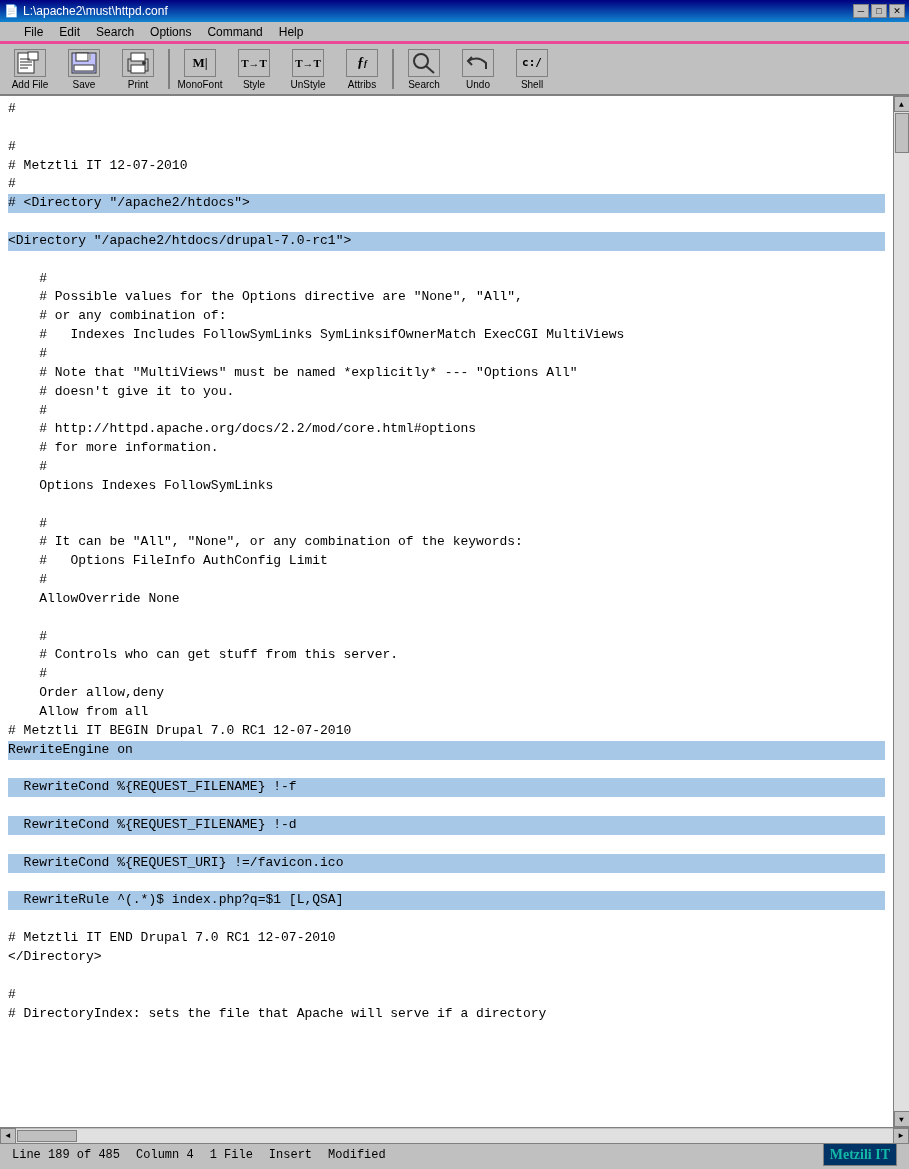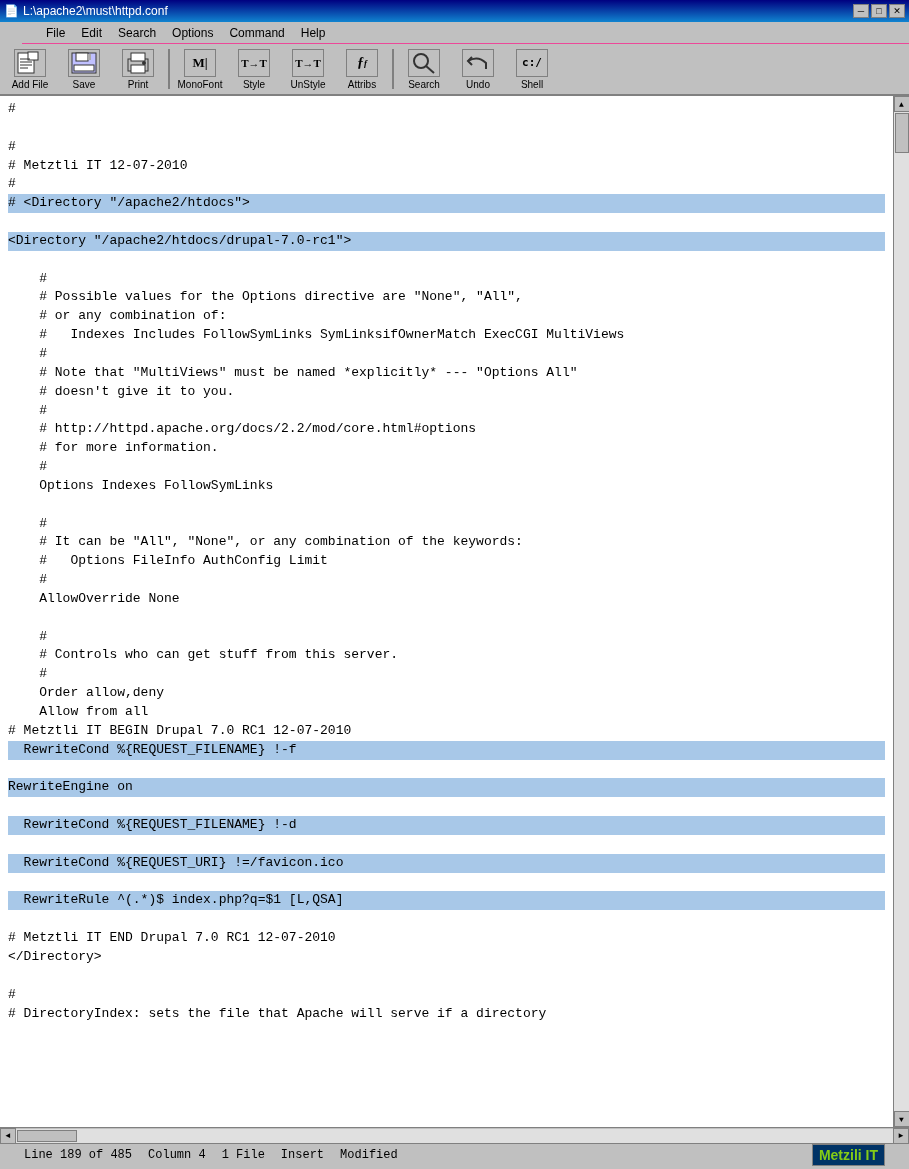--- a/index.html
+++ b/index.html
@@ -41,28 +41,27 @@
       display: flex;
       align-items: center;
       justify-content: center;
       color: black;
       cursor: pointer;
     }
 
     
     #menu-bar {
       background: #c0c0c0;
-      border-bottom: 1px solid #ec4899;
+      border-bottom: 3px solid #ec4899;
       display: flex;
       align-items: center;
       height: 22px;
       padding: 0 16px;
       font-family: Arial, sans-serif;
       font-size: 12px;
-      margin-left: 22px;
     }
     .menu-item {
       padding: 2px 8px;
       cursor: pointer;
     }
 
     
     #toolbar {
       background: #c0c0c0;
       border-bottom: 2px solid #808080;
@@ -199,21 +198,21 @@
       margin: 1px;
     }
 
     
     #status-bar {
       background: #c0c0c0;
       border-top: 1px solid #808080;
       height: 22px;
       display: flex;
       align-items: center;
-      padding: 0 24px;
+      padding: 0 12px;
       font-family: 'Courier New', Courier, monospace;
       font-size: 12px;
       justify-content: space-between;
     }
     #status-left {
       display: flex;
       gap: 16px;
     }
     #branding {
       font-family: Arial, sans-serif;
@@ -358,22 +357,22 @@
 </span><span>    #   Options FileInfo AuthConfig Limit
 </span><span>    #
 </span><span>    AllowOverride None
 </span><span>
 </span><span>    #
 </span><span>    # Controls who can get stuff from this server.
 </span><span>    #
 </span><span>    Order allow,deny
 </span><span>    Allow from all
 </span><span># Metztli IT BEGIN Drupal 7.0 RC1 12-07-2010
-</span><span class="highlight-blue">  RewriteCond %{REQUEST_FILENAME} !-f</span>
-<span class="highlight-blue">RewriteEngine on</span>
+</span><span class="highlight-blue">RewriteEngine on</span>
+<span class="highlight-blue">  RewriteCond %{REQUEST_FILENAME} !-f</span>
 <span class="highlight-blue">  RewriteCond %{REQUEST_FILENAME} !-d</span>
 <span class="highlight-blue">  RewriteCond %{REQUEST_URI} !=/favicon.ico</span>
 <span class="highlight-blue">  RewriteRule ^(.*)$ index.php?q=$1 [L,QSA]</span>
 <span># Metztli IT END Drupal 7.0 RC1 12-07-2010
 </span><span>&lt;/Directory&gt;
 </span><span>
 </span><span>#
 </span><span># DirectoryIndex: sets the file that Apache will serve if a directory</span></div>
   </div>
   <div id="scrollbar">
@@ -395,15 +394,15 @@
 
 <div id="status-bar">
   <div id="status-left">
     <span>Line 189 of 485</span>
     <span>Column    4</span>
     <span>1 File</span>
     <span>Insert</span>
     <span>Modified</span>
   </div>
   <div id="branding">
-    <span style="color: #84cc16; font-weight: bold; font-family: Liberation Sans, sans-serif; font-size: 14px;">Metzili IT</span>
+    <span style="color: #14b8a6; font-weight: bold; font-family: Liberation Serif, serif; font-size: 14px;">Metzili IT</span>
   </div>
 </div>
 
 </body></html>

